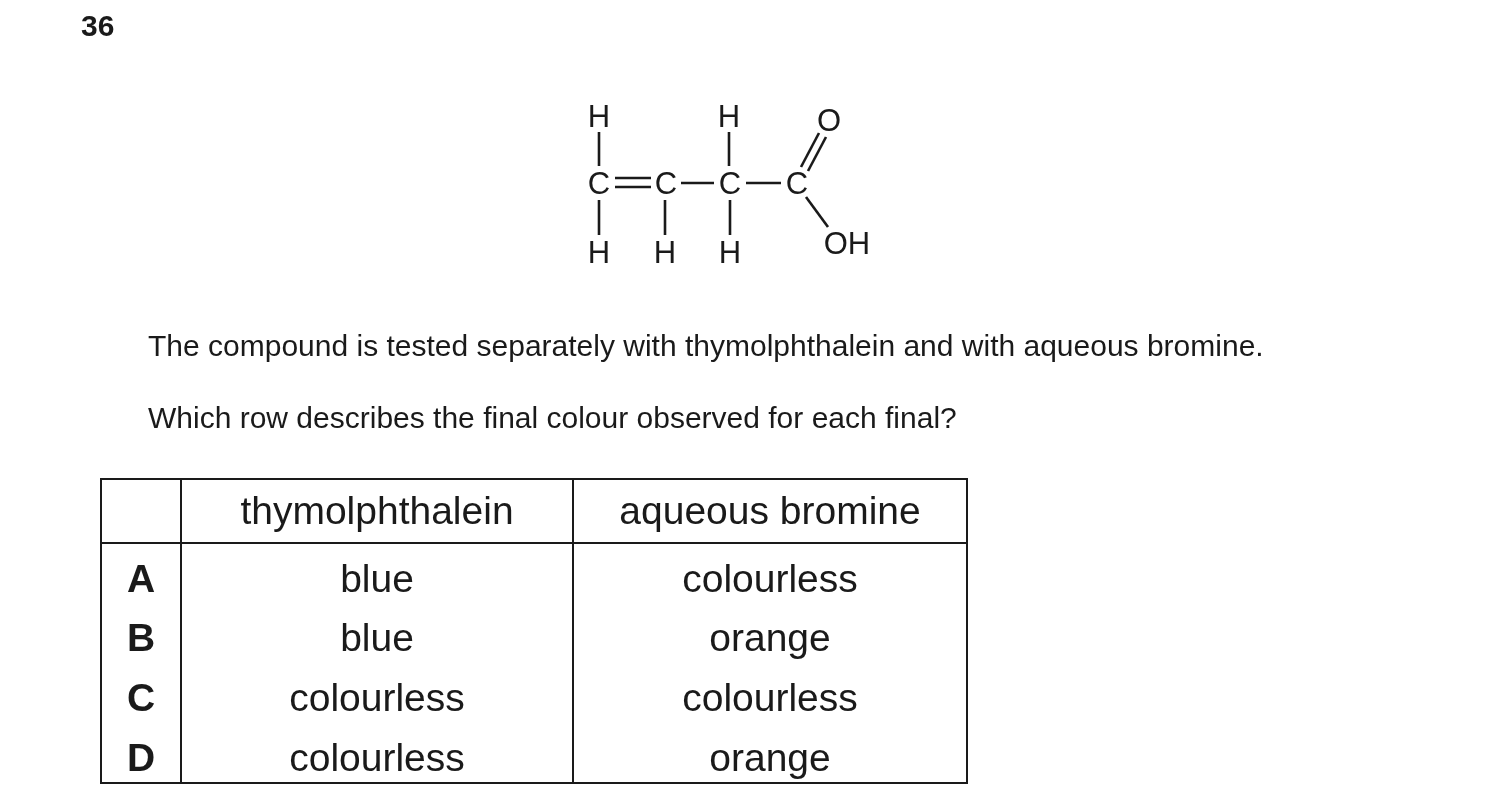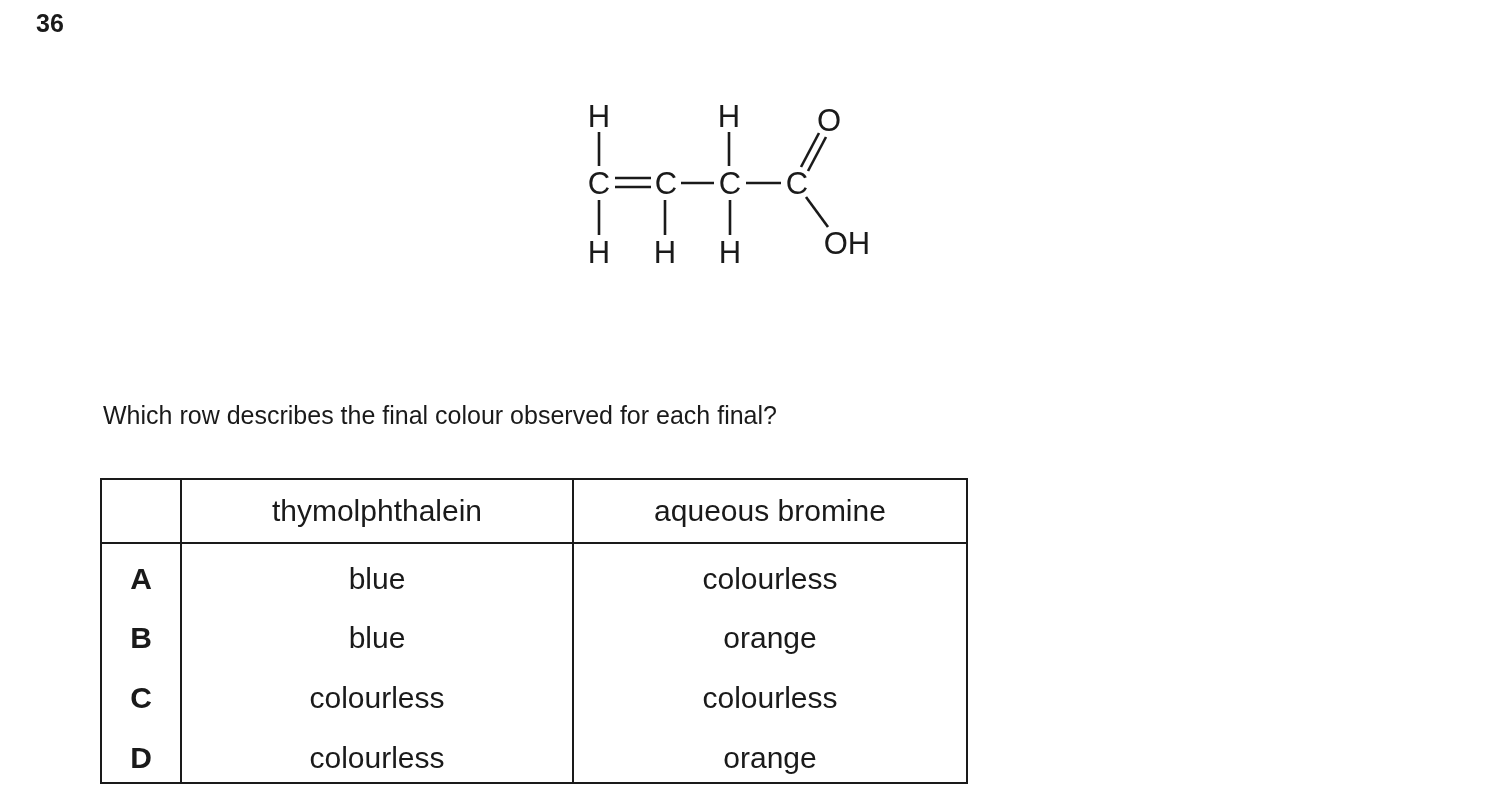--- a/index.html
+++ b/index.html
@@ -6,21 +6,21 @@
   .page {
     position: relative;
     width: 1500px;
     height: 801px;
     background: #ffffff;
     font-family: "Liberation Sans", sans-serif;
     color: #1a1a1a;
     overflow: hidden;
   }
   .abs { position: absolute; }
-  .t31 { font-size: 25px; line-height: 1.2; white-space: nowrap; }
+  .t31 { font-size: 30px; line-height: 1.2; white-space: nowrap; margin-left: 45px; }
   .bold { font-weight: bold; }
 
   
   .q-number { left: 36px; top: 8px; }
   .q-intro  { left: 103px; top: 8px; }
   .q-test   { left: 103px; top: 328px; }
   .q-prompt { left: 103px; top: 400px; }
 
   
   .structure-svg { left: 560px; top: 90px; }
@@ -37,21 +37,21 @@
     stroke-linecap: butt;
   }
 
   
   .qtable {
     position: absolute;
     left: 100px;
     top: 478px;
     border-collapse: collapse;
     border: 2px solid #1a1a1a;
-    font-size: 30px;
+    font-size: 39px;
     color: #1a1a1a;
   }
   .qtable th, .qtable td {
     text-align: center;
     vertical-align: middle;
     padding: 0;
   }
   .qtable th + th, .qtable td + td {
     border-left: 2px solid #1a1a1a;
   }
@@ -96,20 +96,21 @@
     <text x="237" y="93">C</text>
     <text x="39" y="26">H</text>
     <text x="39" y="162">H</text>
     <text x="105" y="162">H</text>
     <text x="169" y="26">H</text>
     <text x="170" y="162">H</text>
     <text x="269" y="30">O</text>
     <text x="287" y="153">OH</text>
   </svg>
 
+  <div class="abs t31 q-test">The compound is tested separately with thymolphthalein and with aqueous bromine.</div>
 
   <div class="abs t31 q-prompt">Which row describes the final colour observed for each final?</div>
 
   <table class="qtable">
     <thead>
       <tr>
         <th class="col-letter"></th>
         <th class="col-thymol">thymolphthalein</th>
         <th class="col-bromine">aqueous bromine</th>
       </tr>

